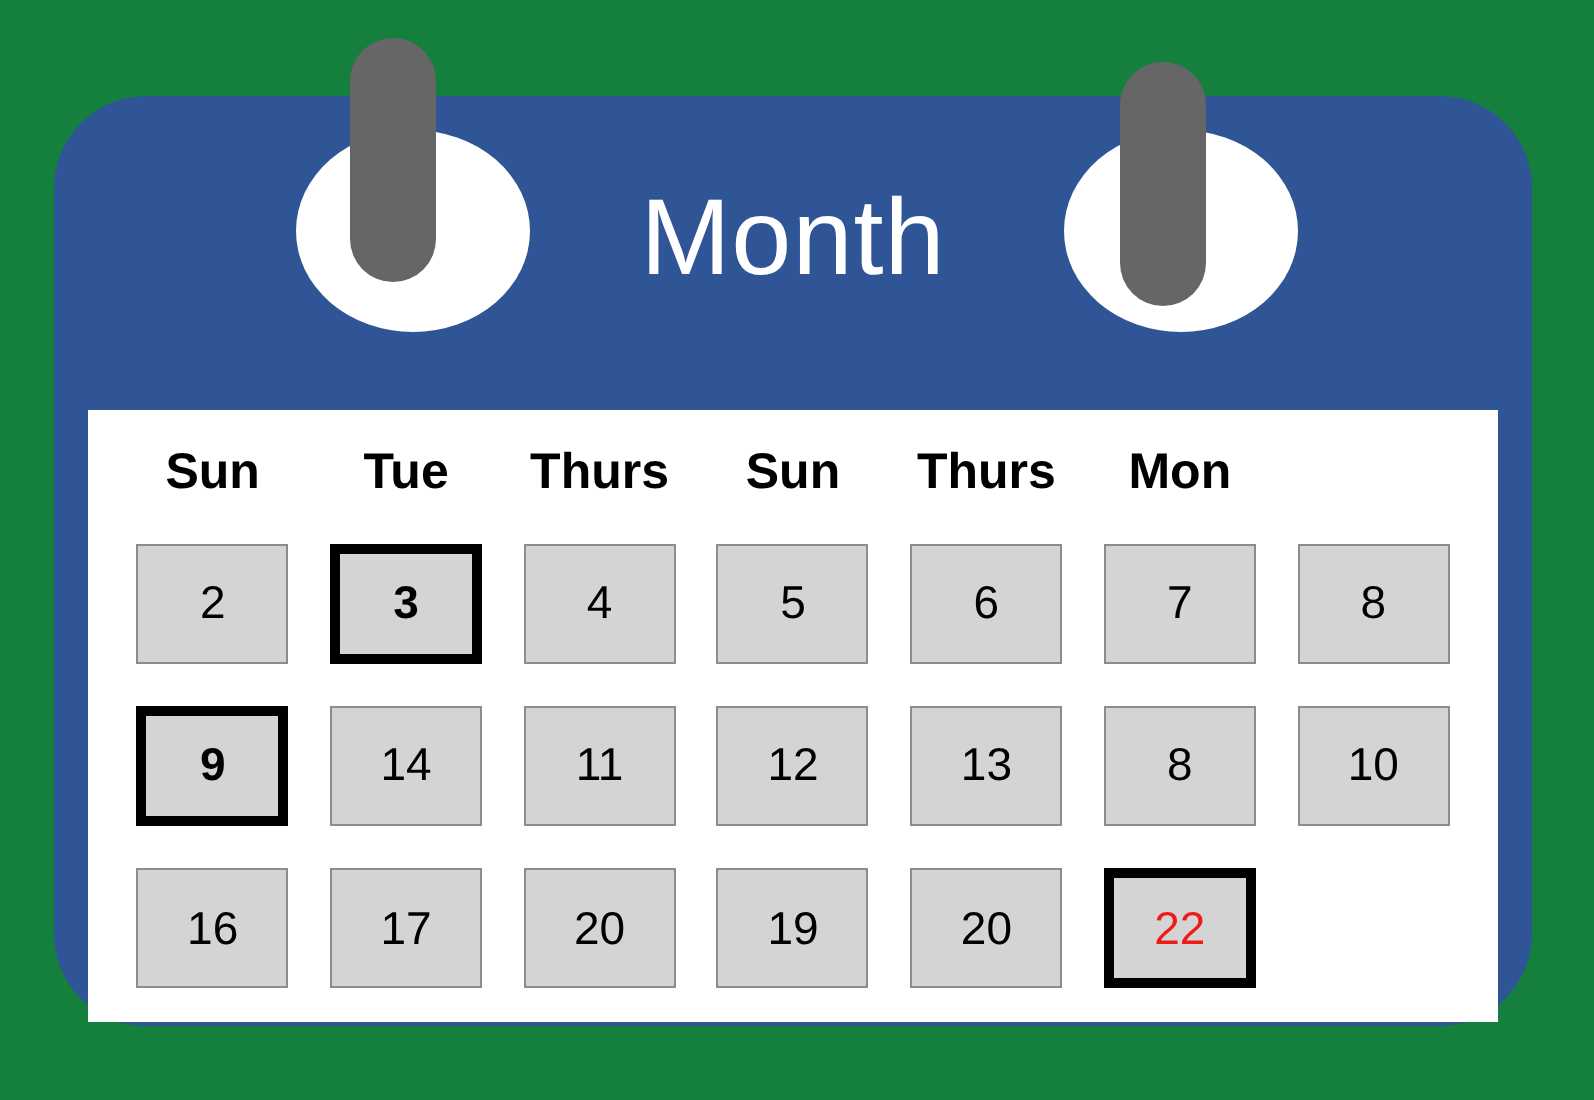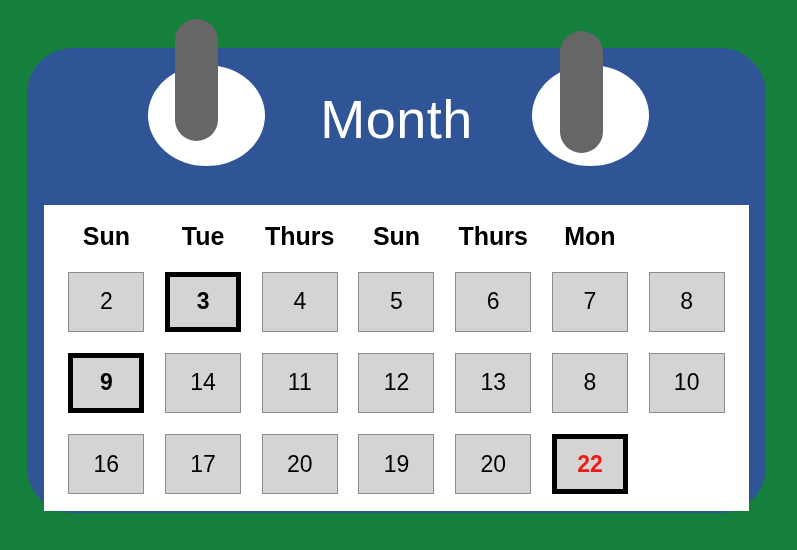--- a/index.html
+++ b/index.html
@@ -124,21 +124,21 @@
     font-weight: normal;
     color: #000000;
     user-select: none;
   }
   .date-cell.selected {
     border: 5px solid #000000;
     font-weight: bold;
   }
   .date-cell.accent {
     color: #ed1c16;
-    font-weight: bold;
+    font-weight: normal;
   }
 
   
   .ring-hole {
     position: absolute;
     width: 117px;
     height: 101px;
     background: #ffffff;
     border-radius: 50%;
   }

